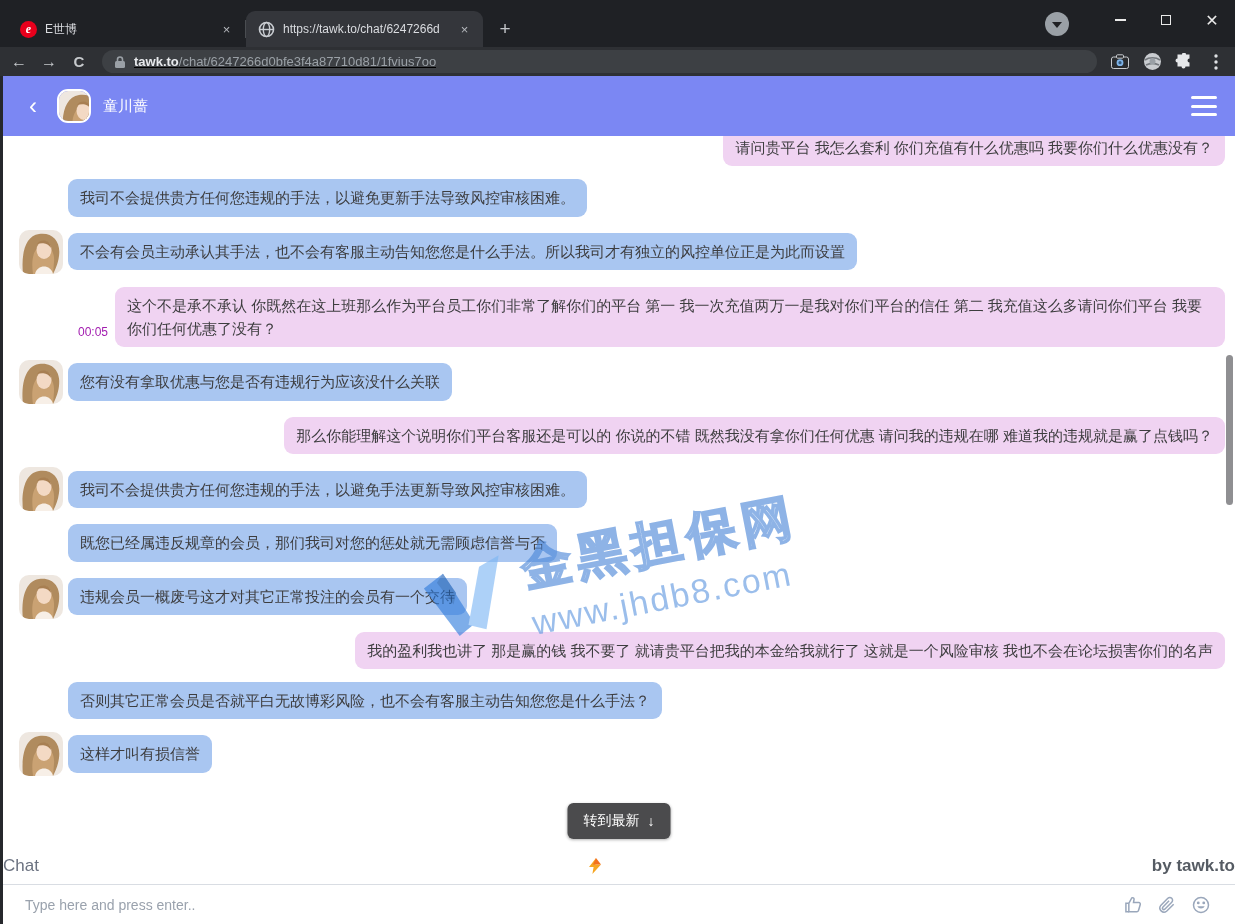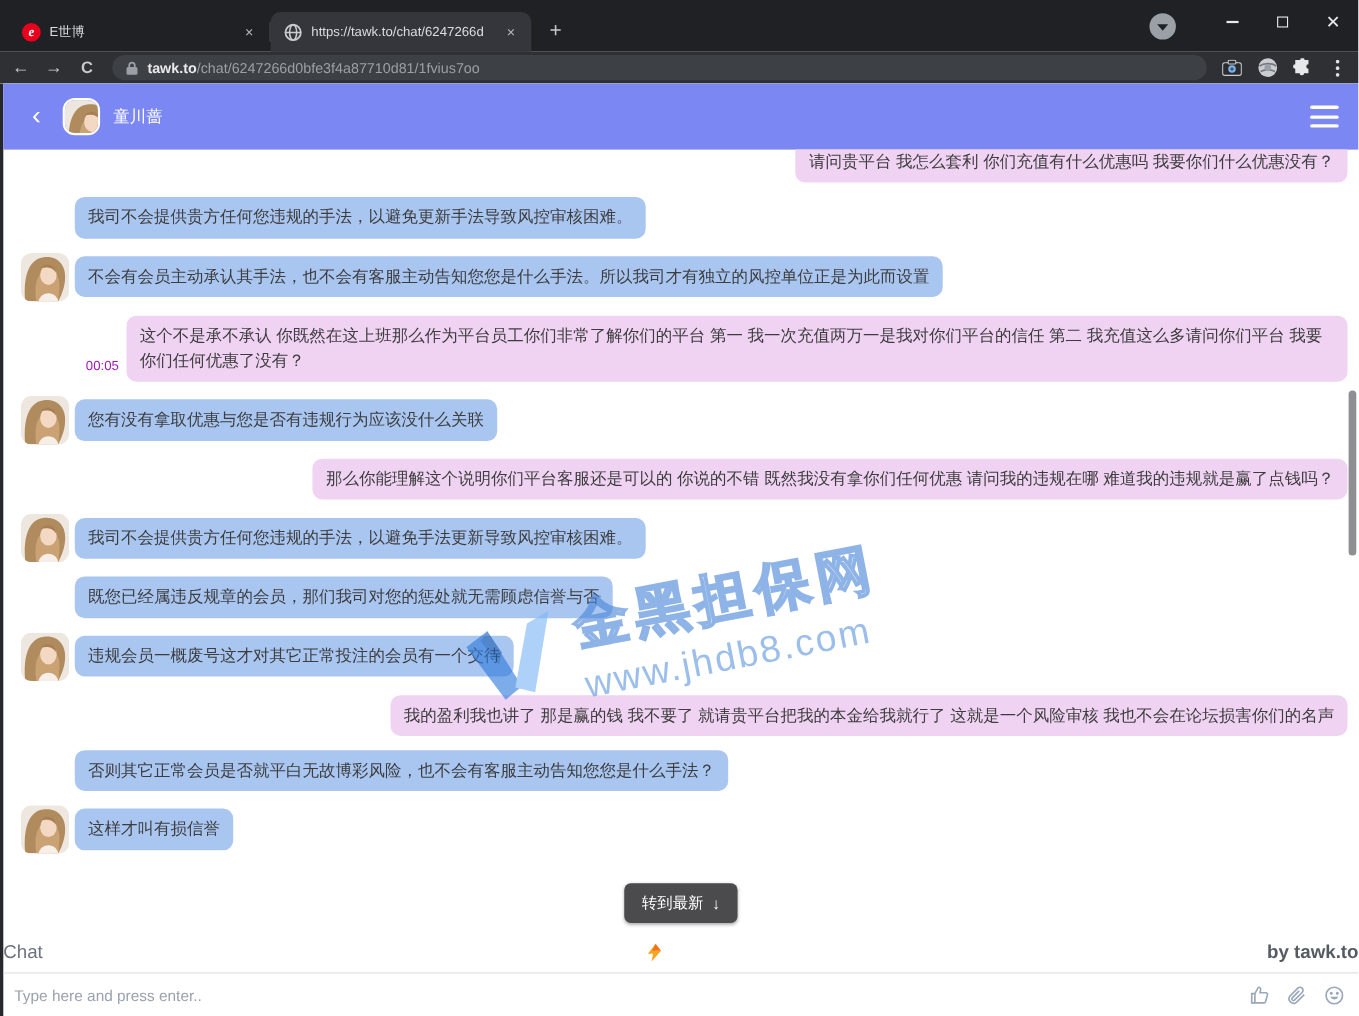--- a/index.html
+++ b/index.html
@@ -29,21 +29,21 @@
   .winbtn { width:46px; height:40px; margin-top:-7px; display:flex; align-items:center;
     justify-content:center; color:#eaeaea; }
   .winbtn .bar { width:11px; height:1.5px; background:#eaeaea; }
   .winbtn .sq { width:10px; height:10px; border:1.5px solid #eaeaea; }
   .winbtn.close { font-size:16px; }
 
   .toolbar { height:29px; background:#2e3034; display:flex; align-items:center; padding:0 6px; gap:4px; }
   .navbtn { width:26px; height:26px; display:flex; align-items:center; justify-content:center;
     color:#c6c9cc; font-size:16px; border-radius:50%; flex:none; }
   .omnibox { flex:1; height:23px; background:#3d4044; border-radius:12px; margin:0 6px;
-    display:flex; align-items:center; padding:0 12px; gap:8px; min-width:0; }
+    display:flex; align-items:center; padding:0 12px; gap:8px; min-width:0;text-decoration:underline; }
   .omni-host { color:#e8eaed; font-size:13px; font-weight:bold; }
   .omni-path { color:#9aa0a6; font-size:13px; white-space:nowrap; overflow:hidden; }
   .toolbar-icons { display:flex; align-items:center; gap:6px; }
   .tool-ic { width:26px; height:26px; display:flex; align-items:center; justify-content:center; }
 
   
   .page { position:relative; height:848px; border-left:3px solid #26282c; background:#fff;
     display:flex; flex-direction:column; }
   .chat-header { height:60px; background:#7b87f3; display:flex; align-items:center;
     padding:0 18px; gap:12px; flex:none; }
@@ -75,21 +75,21 @@
     background:#4b4b4d; color:#fff; font-size:14px; border:none; border-radius:6px;
     padding:9px 16px; display:flex; align-items:center; gap:8px; box-shadow:0 1px 3px rgba(0,0,0,.3); }
   .scroll-thumb { position:absolute; right:2px; top:219px; width:7px; height:150px;
     border-radius:4px; background:#8f8f92; }
 
   .branding { height:37px; display:flex; align-items:center; justify-content:space-between; gap:5px;
     color:#6b7280; font-size:17px; flex:none; }
   .branding b { color:#555b63; font-weight:bold; }
 
   .inputbar { height:40px; border-top:1px solid #d9dde3; display:flex; align-items:center;
-    padding:0 10px; gap:10px; flex:none; }
+    padding:0 22px; gap:10px; flex:none; }
   .inputbar input { flex:1; border:none; outline:none; font-size:14px; color:#333;
     font-family:"Liberation Sans", sans-serif; background:transparent; }
   .inputbar input::placeholder { color:#9aa2ad; }
   .in-ic { width:24px; height:24px; display:flex; align-items:center; justify-content:center; }
 </style>
 </head>
 <body>
 
 <div class="tabstrip">
   <div class="tab inactive" style="margin-left:8px;">

